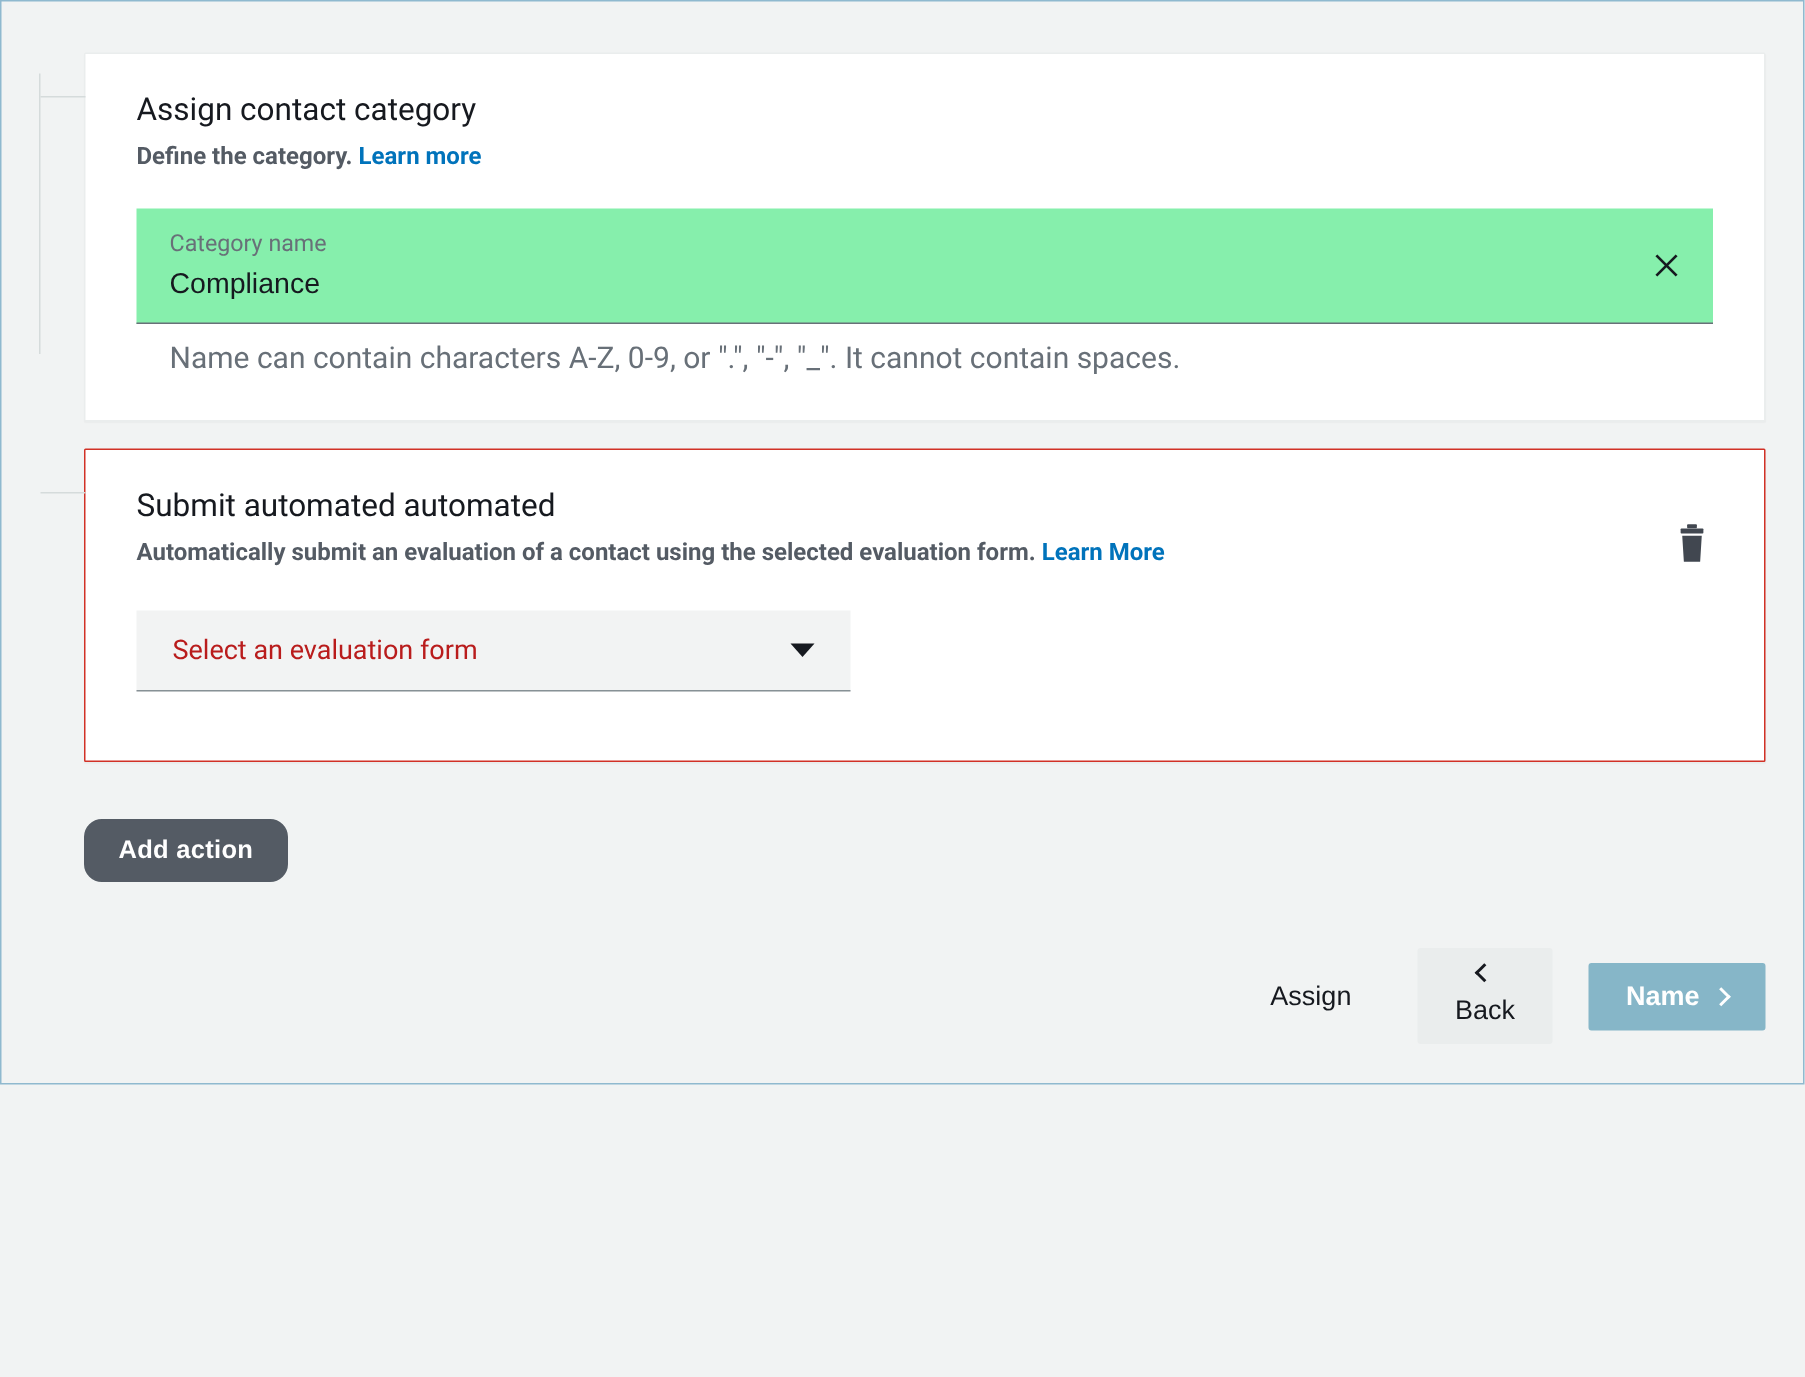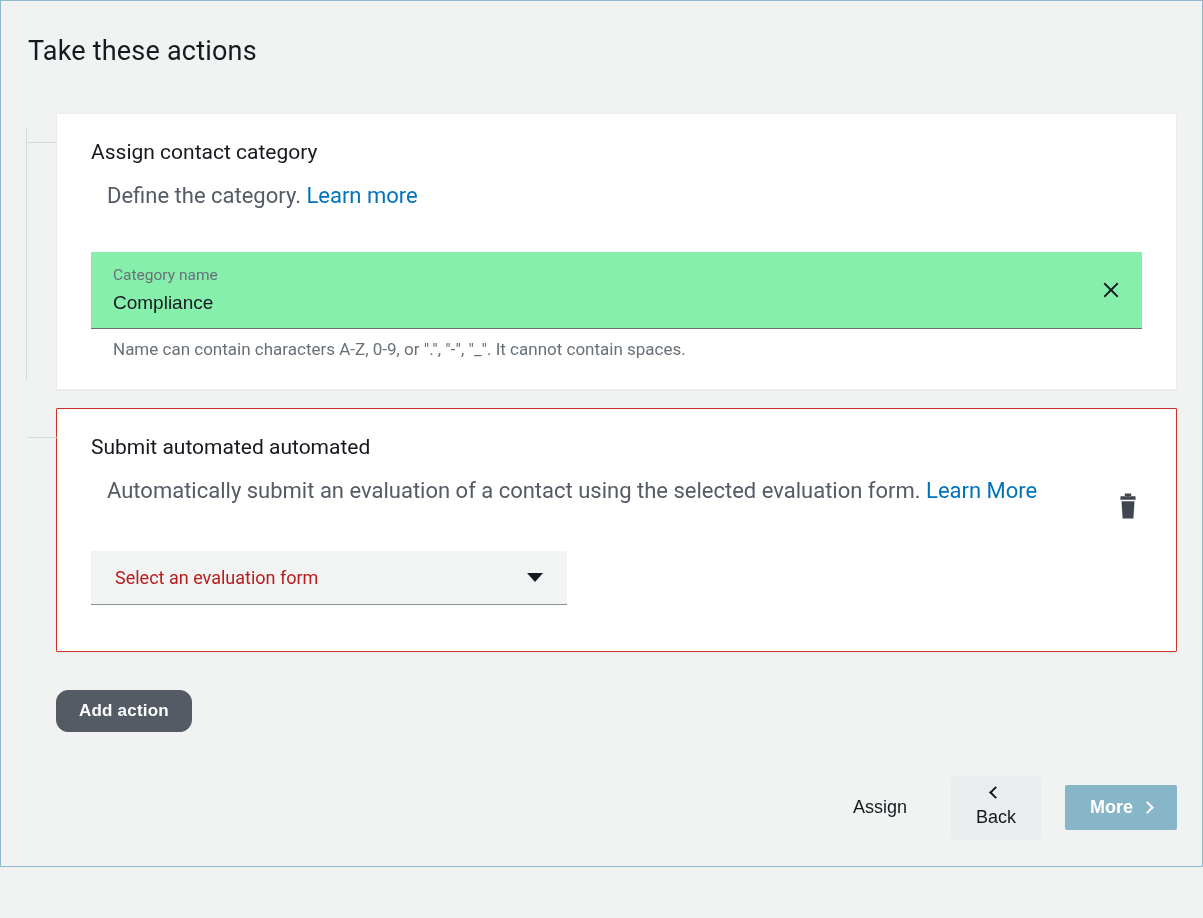--- a/index.html
+++ b/index.html
@@ -44,39 +44,39 @@
     border-top:1px solid #d5dbdb;
   }
   .card.highlight{
     border:1.5px solid #d13126;
     padding:26px 34px 46px;
   }
 
   .card-header { display:flex; align-items:flex-end; }
   .card-header .titles{ flex:1; }
   .card-title { font-size:21px; font-weight:400; margin:0 0 6px; color:#16191f;}
-  .card-sub { font-size:22px; color:#545b64; margin:16px; line-height:1.45; }
+  .card-sub { font-size:16px; color:#545b64; margin:0; line-height:1.45;font-weight:bold; }
   .link { color:#0073bb; cursor:pointer; }
 
   .trash-btn{
     width:28px;height:34px;margin-left:20px;margin-top:2px;cursor:pointer;
     display:flex;align-items:center;justify-content:center;color:#414750;
   }
 
   .field-block { margin-top:24px; position:relative; background:#86efac; border-bottom:1px solid #687078; padding:14px 22px 12px; }
   .field-label { font-size:15.5px; color:#687078; margin:0 0 6px; }
   .field-value {
     font-size:19px; border:none; outline:none; background:transparent; width:100%;
     padding:2px 60px 2px 0; color:#16191f;
   }
   .field-clear{
     position:absolute; right:20px; top:50%; transform:translateY(-50%)
     ;width:22px;height:22px;cursor:pointer;color:#16191f;display:flex;align-items:center;justify-content:center;
   }
-  .hint { font-size:17px; color:#687078; margin:10px 0 0 22px; }
+  .hint { font-size:20px; color:#687078; margin:10px 0 0 22px; }
 
   .dropdown{
     margin-top:28px;
     width:476px;
     background:#f2f3f3;
     border:none;
     border-bottom:1px solid #879196;
     padding:16px 24px;
     display:flex;align-items:center;justify-content:space-between;
     cursor:pointer;
@@ -106,21 +106,20 @@
   .btn-back{ background:#eaeded; border:1px solid #eaeded; color:#16191f; padding:11px 24px;flex-direction:column;}
   .btn-next{ background:#86b6c8; border:1px solid #86b6c8; color:#fff; padding:11px 24px; font-weight:600;}
   .chev{ width:9px;height:9px;border-style:solid;border-width:2px 2px 0 0;display:inline-block;}
   .chev.left{ transform:rotate(-135deg); border-color:#16191f;}
   .chev.right{ transform:rotate(45deg); border-color:#fff;}
 </style>
 </head>
 <body>
 
 <div class="page">
-  <h1 class="page-title">Take these actions</h1>
 
   <div class="tree-col">
 
     
     <div class="card">
       <div class="card-header">
         <div class="titles">
           <h2 class="card-title">Assign contact category</h2>
           <p class="card-sub">
             <span>Define the category.</span>
@@ -172,17 +171,17 @@
     <button class="add-action-btn">Add action</button>
   </div>
 
   <div class="footer">
     <button class="btn btn-cancel">Assign</button>
     <button class="btn btn-back">
       <span class="chev left"></span>
       <span>Back</span>
     </button>
     <button class="btn btn-next">
-      <span>More</span>
+      <span>Name</span>
       <span class="chev right"></span>
     </button>
   </div>
 </div>
 
 </body></html>

